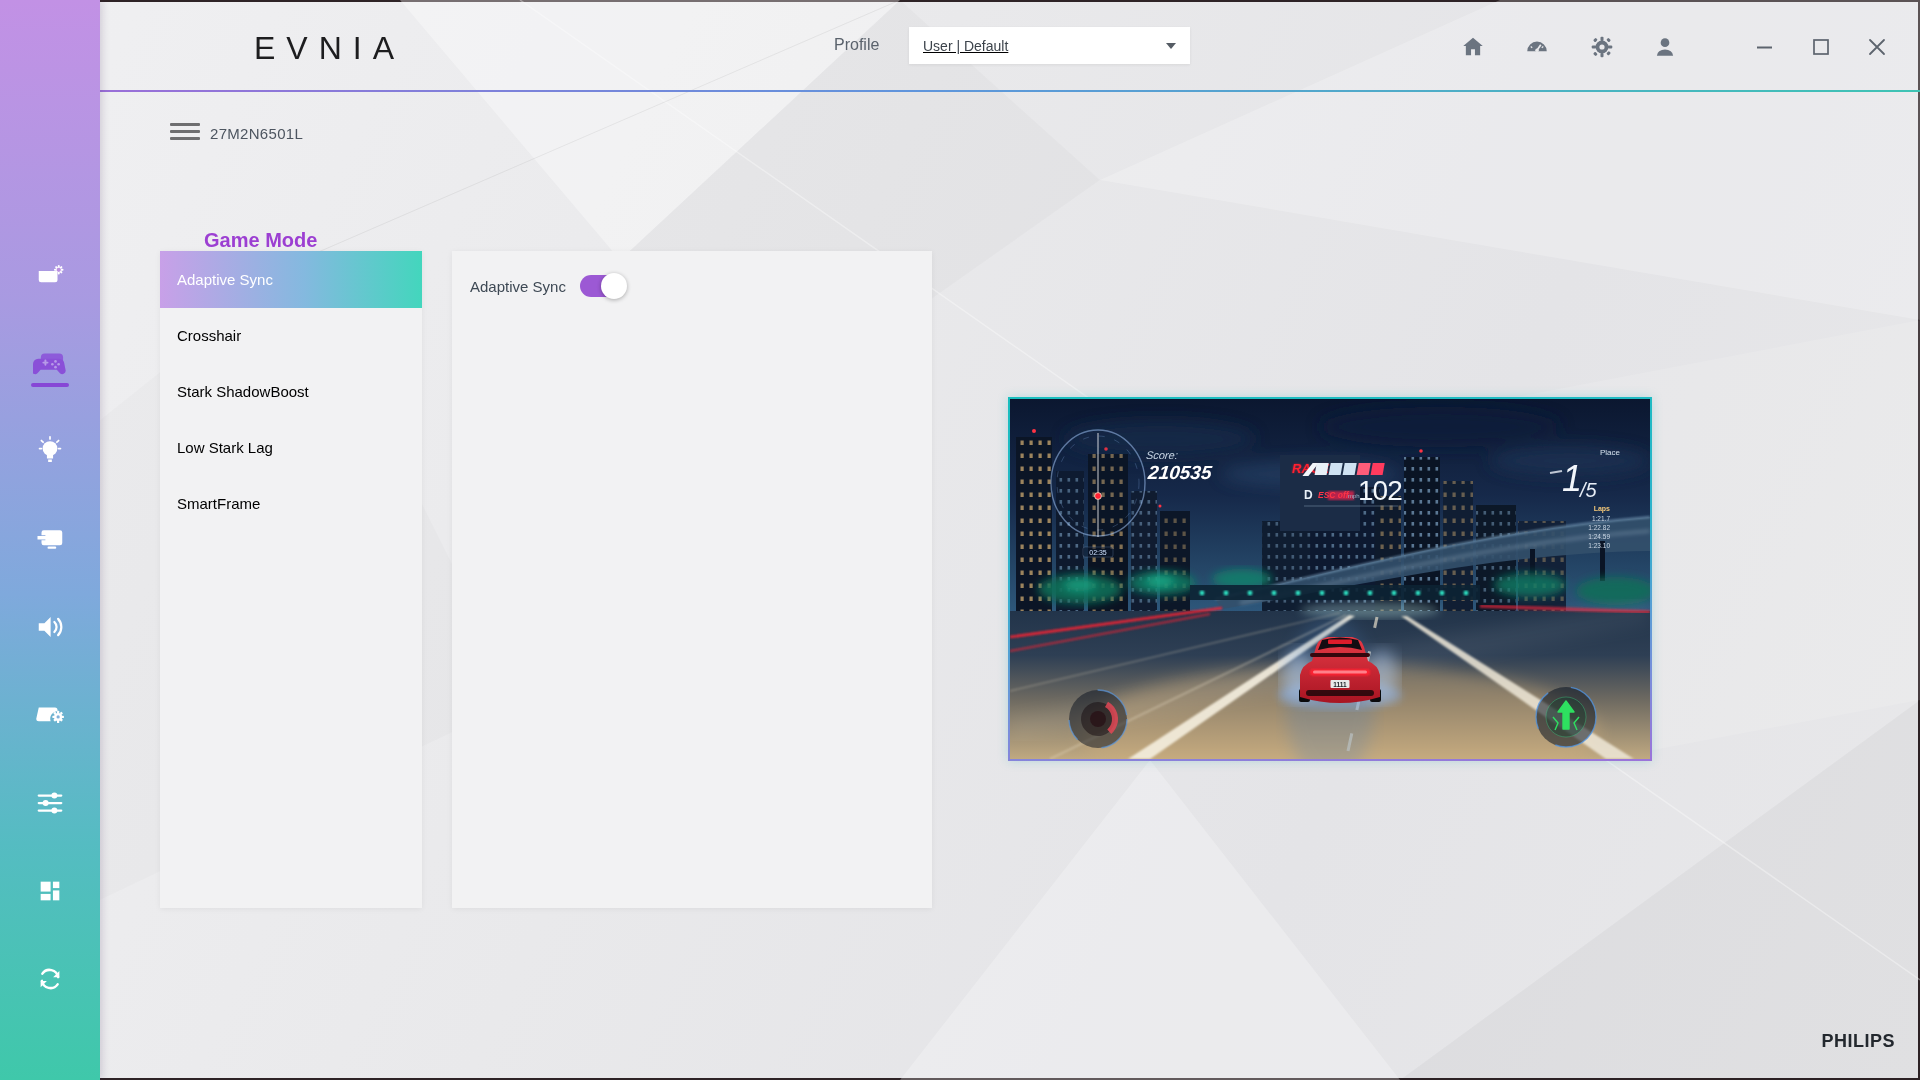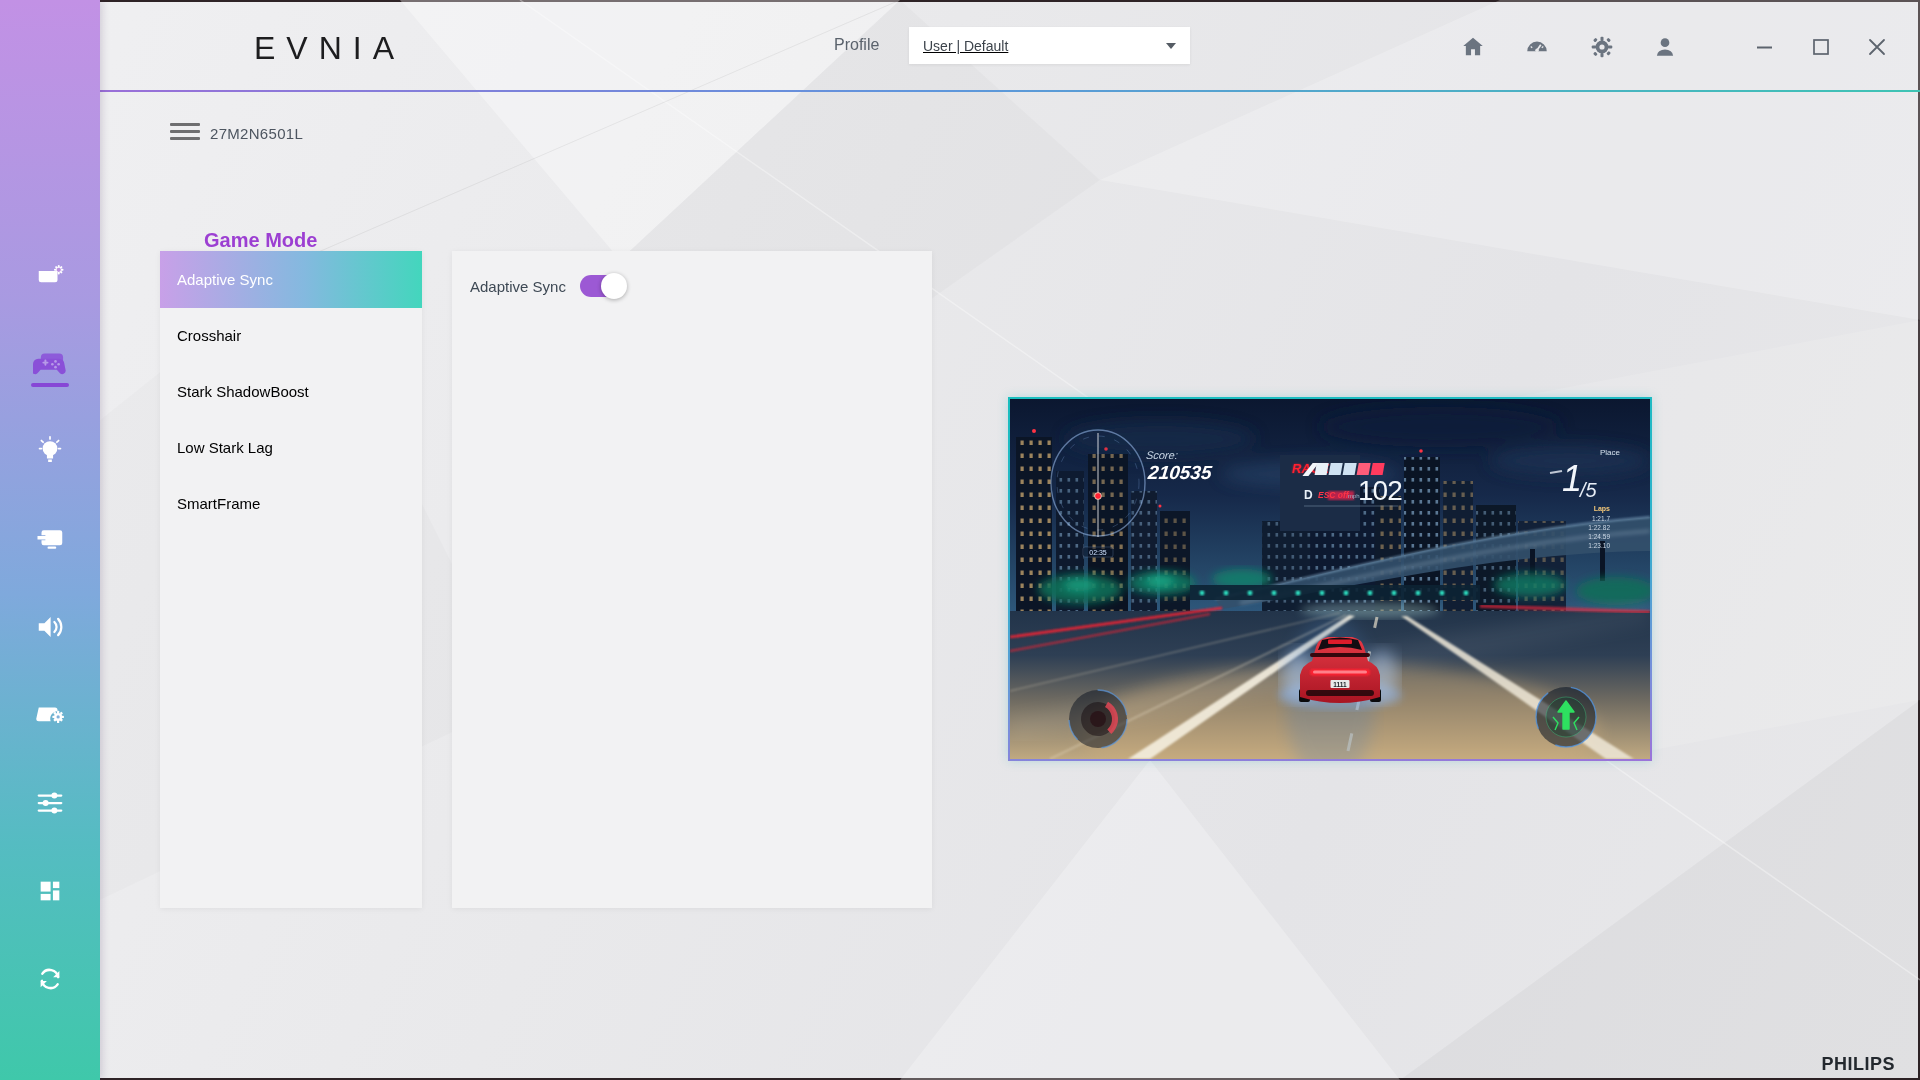--- a/index.html
+++ b/index.html
@@ -57,21 +57,21 @@
     box-shadow:0 1px 4px rgba(0,0,0,.3);}
 
   
   .preview-frame{position:absolute;left:1008px;top:397px;width:644px;height:364px;z-index:4;padding:2px;
     background:linear-gradient(175deg,#17bebe 0%,#2fb1cd 45%,#7a8ddb 80%,#9b74d9 100%);
     box-shadow:0 0 10px rgba(40,170,180,.25);}
   .preview-inner{width:640px;height:360px;overflow:hidden;background:#0c1830;}
   .preview-inner svg{display:block;}
   svg text{font-family:"Liberation Sans",sans-serif;}
 
-  .brand{position:absolute;right:25px;bottom:5px;z-index:4;font-size:18px;font-weight:bold;color:#23282e;letter-spacing:.5px;padding-left:35px;}
+  .brand{position:absolute;right:25px;bottom:28px;z-index:4;font-size:18px;font-weight:bold;color:#23282e;letter-spacing:.5px;padding-left:35px;}
 </style>
 </head>
 <body>
 
 <div class="app">
 
   <svg class="bg-facets" width="1920" height="1080">
     <polygon points="400,0 900,0 620,260" fill="rgba(255,255,255,0.35)"></polygon>
     <polygon points="620,260 900,0 1100,180 760,420" fill="rgba(0,0,0,0.018)"></polygon>
     <polygon points="1100,180 1500,0 1920,0 1920,320" fill="rgba(255,255,255,0.22)"></polygon>

